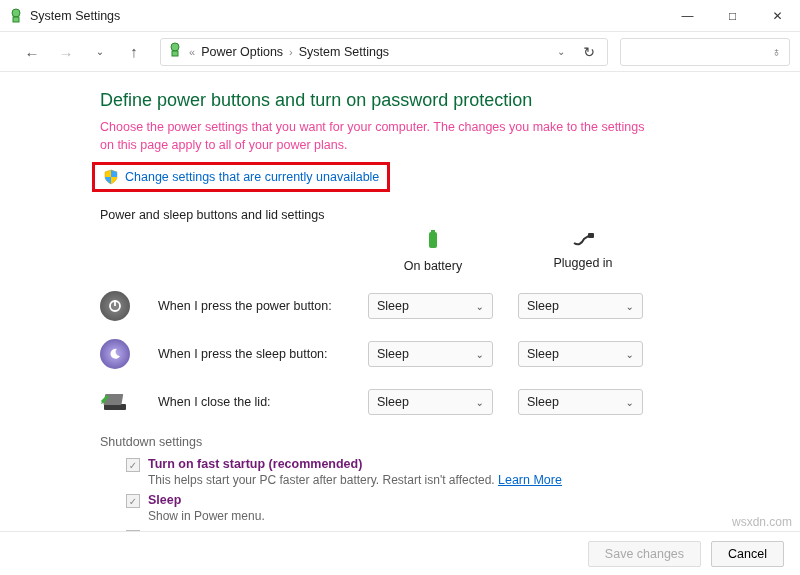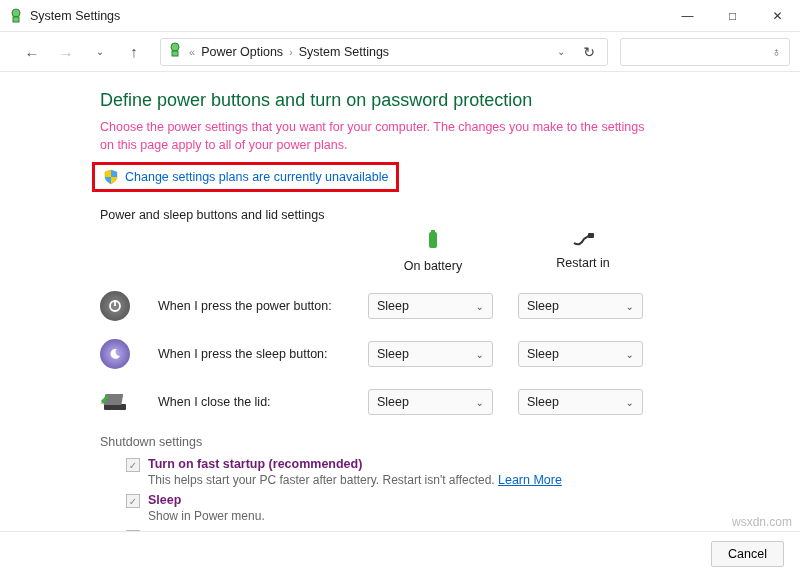--- a/index.html
+++ b/index.html
@@ -219,21 +219,21 @@
 
   <div class="highlight-box">
     <span class="shield-icon">
       <svg viewBox="0 0 16 16" width="16" height="16">
         <path d="M8 1 L14 3 V8 C14 12 8 15 8 15 C8 15 2 12 2 8 V3 Z" fill="#ffcc00" stroke="#cc9900" stroke-width="0.5"></path>
         <path d="M8 1 L14 3 V8 L8 8 Z" fill="#3ba6ff"></path>
         <path d="M8 8 L2 8 V3 L8 1 Z" fill="#3ba6ff" opacity="0"></path>
         <path d="M2 8 L8 8 L8 15 C8 15 2 12 2 8 Z" fill="#3ba6ff"></path>
       </svg>
     </span>
-    <span class="linklike">Change settings plans are currently unavailable</span>
+    <span class="linklike">Change settings that are currently unavailable</span>
   </div>
 
   <div class="section-label">Power and sleep buttons and lid settings</div>
 
   <div class="table">
     <div></div>
       <div></div>
     <div class="hdr" style="display:flex;align-items:center;gap:6px;">
       <span>
         <svg width="14" height="20" viewBox="0 0 14 20">
@@ -243,21 +243,21 @@
       </span>
       <span>On battery</span>
     </div>
     <div class="hdr" style="display:flex;align-items:center;gap:6px;">
       <span>
         <svg width="22" height="14" viewBox="0 0 22 14">
           <path d="M2 10 Q8 14 12 6 L18 2" stroke="#333" stroke-width="2" fill="none"></path>
           <rect x="16" y="0" width="6" height="5" rx="1" fill="#333"></rect>
         </svg>
       </span>
-      <span>Restart in</span>
+      <span>Plugged in</span>
     </div>
 
     <div class="iconcell" style="background:radial-gradient(#8a8a8a,#4a4a4a);">
       <svg width="16" height="16" viewBox="0 0 16 16">
           <circle cx="8" cy="8" r="5" fill="none" stroke="#fff" stroke-width="1.8"></circle>
           <line x1="8" y1="2" x2="8" y2="8" stroke="#fff" stroke-width="1.8"></line>
         </svg>
     </div>
     <div>When I press the power button:</div>
     <div class="select">
@@ -329,14 +329,15 @@
         <span class="bold">Hibernate</span>
         <span class="sub">Show in Power menu.</span>
       </div>
     </div>
   </div>
 </div>
 
 <div class="watermark">wsxdn.com</div>
 
 <div class="footer">
+  <button class="disabled">Save changes</button>
   <button>Cancel</button>
 </div>
 
 </body></html>

